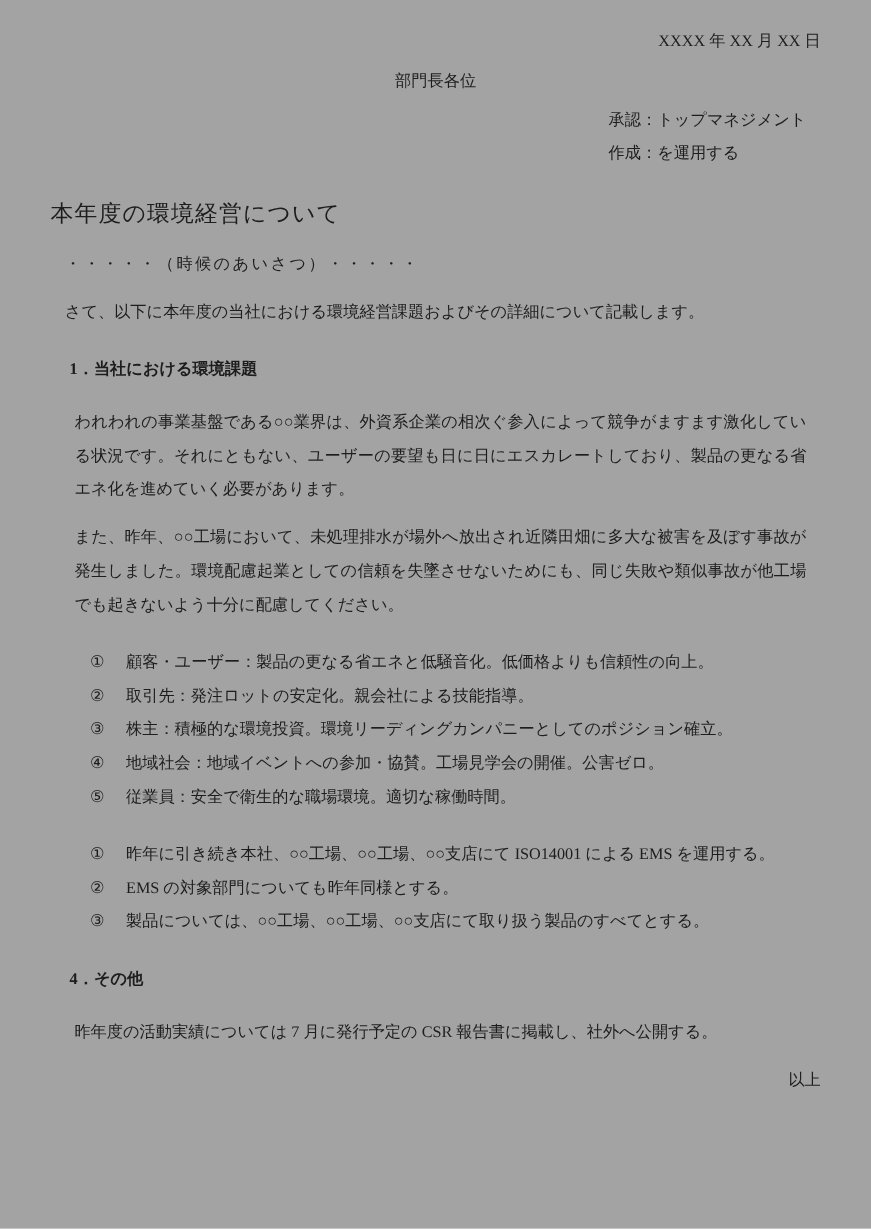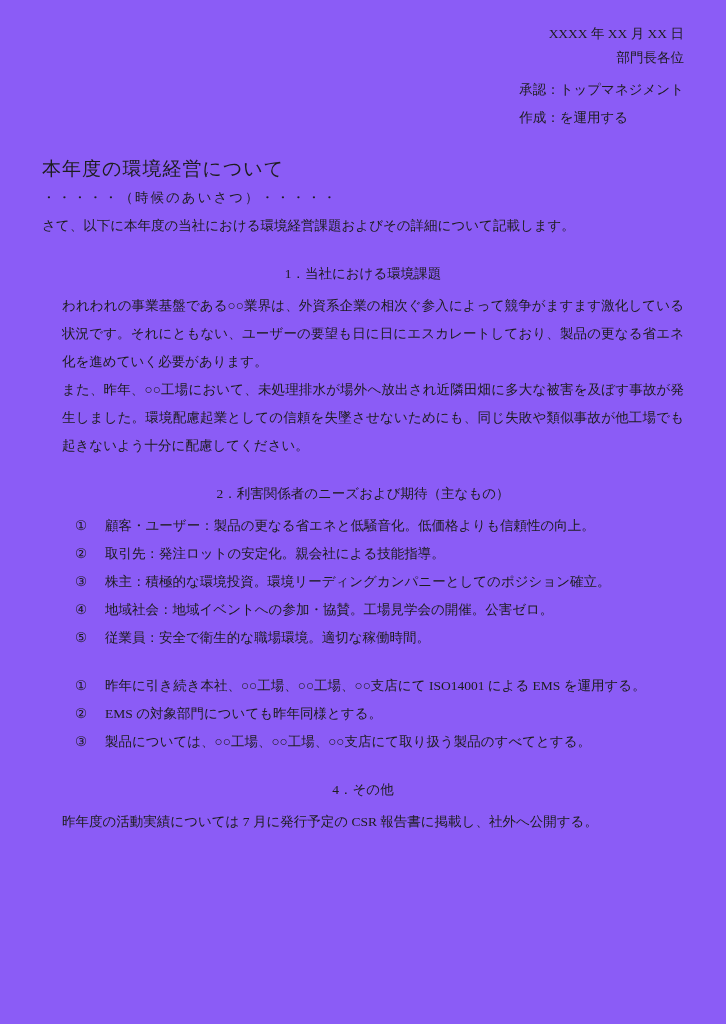--- a/index.html
+++ b/index.html
@@ -2,68 +2,68 @@
 <html><head>
 <meta charset="utf-8">
 <style>
   html, body { margin: 0; padding: 0; background: #ffffff; }
   .page {
     position: relative;
     width: 726px;
     height: 1024px;
     box-sizing: border-box;
     padding: 22px 42px 0 42px;
-    background: #8b5cf6;
+    background: #a3a3a3;
     color: #1d1d1d;
     
     font-family: "Liberation Serif", "DejaVu Serif", sans-serif;
     font-size: 13.5px;
     line-height: 28px;
     overflow: hidden;
   }
   .date-line {
     text-align: right;
     line-height: 24px;
   }
   .recipient-line {
+    margin-top: 10px;
     line-height: 24px;
-    text-align: right;
+    text-align: center;
   }
   .meta-block {
     margin-top: 6px;
     width: -moz-fit-content;
     width: fit-content;
     margin-left: auto;
-    margin-right: 0;
+    margin-right: 12px;
     text-align: left;
     line-height: 28px;
   }
   .doc-title {
     margin: 22px 0 0 0;
     font-size: 19px;
     font-weight: normal;
     line-height: 30px;
     text-align: left;
     letter-spacing: 1px;
   }
   .greeting-line {
     margin: 50px 0 0 0;
     letter-spacing: 2px;
   }
   .para {
-    margin: 0;
+    margin: 12px;
     text-align: justify;
   }
   .section { margin-top: 20px; }
   .section-heading {
-    margin: 4px;
+    margin: 16px;
     font-size: 13.5px;
-    font-weight: normal;
+    font-weight: bold;
     line-height: 28px;
-    text-align: center;
   }
   .section .para { margin-left: 20px; }
   .item {
     display: flex;
     margin-left: 33px;
     line-height: 28px;
   }
   .item-marker {
     flex: none;
     width: 30px;
@@ -93,21 +93,20 @@
   <p class="para greeting-line">・・・・・（時候のあいさつ）・・・・・</p>
   <p class="para">さて、以下に本年度の当社における環境経営課題およびその詳細について記載します。</p>
 
   <div class="section">
     <h2 class="section-heading">1．当社における環境課題</h2>
     <p class="para">われわれの事業基盤である○○業界は、外資系企業の相次ぐ参入によって競争がますます激化している状況です。それにともない、ユーザーの要望も日に日にエスカレートしており、製品の更なる省エネ化を進めていく必要があります。</p>
     <p class="para">また、昨年、○○工場において、未処理排水が場外へ放出され近隣田畑に多大な被害を及ぼす事故が発生しました。環境配慮起業としての信頼を失墜させないためにも、同じ失敗や類似事故が他工場でも起きないよう十分に配慮してください。</p>
   </div>
 
   <div class="section">
-    <h2 class="section-heading">2．利害関係者のニーズおよび期待（主なもの）</h2>
     <div class="item">
       <span class="item-marker">①</span>
       <span class="item-text">顧客・ユーザー：製品の更なる省エネと低騒音化。低価格よりも信頼性の向上。</span>
     </div>
     <div class="item">
       <span class="item-marker">②</span>
       <span class="item-text">取引先：発注ロットの安定化。親会社による技能指導。</span>
     </div>
     <div class="item">
       <span class="item-marker">③</span>
@@ -136,14 +135,15 @@
       <span class="item-marker">③</span>
       <span class="item-text">製品については、○○工場、○○工場、○○支店にて取り扱う製品のすべてとする。</span>
     </div>
   </div>
 
   <div class="section">
     <h2 class="section-heading">4．その他</h2>
     <p class="para">昨年度の活動実績については 7 月に発行予定の CSR 報告書に掲載し、社外へ公開する。</p>
   </div>
 
+  <div class="closing-line">以上</div>
 
 </div>
 
 </body></html>

